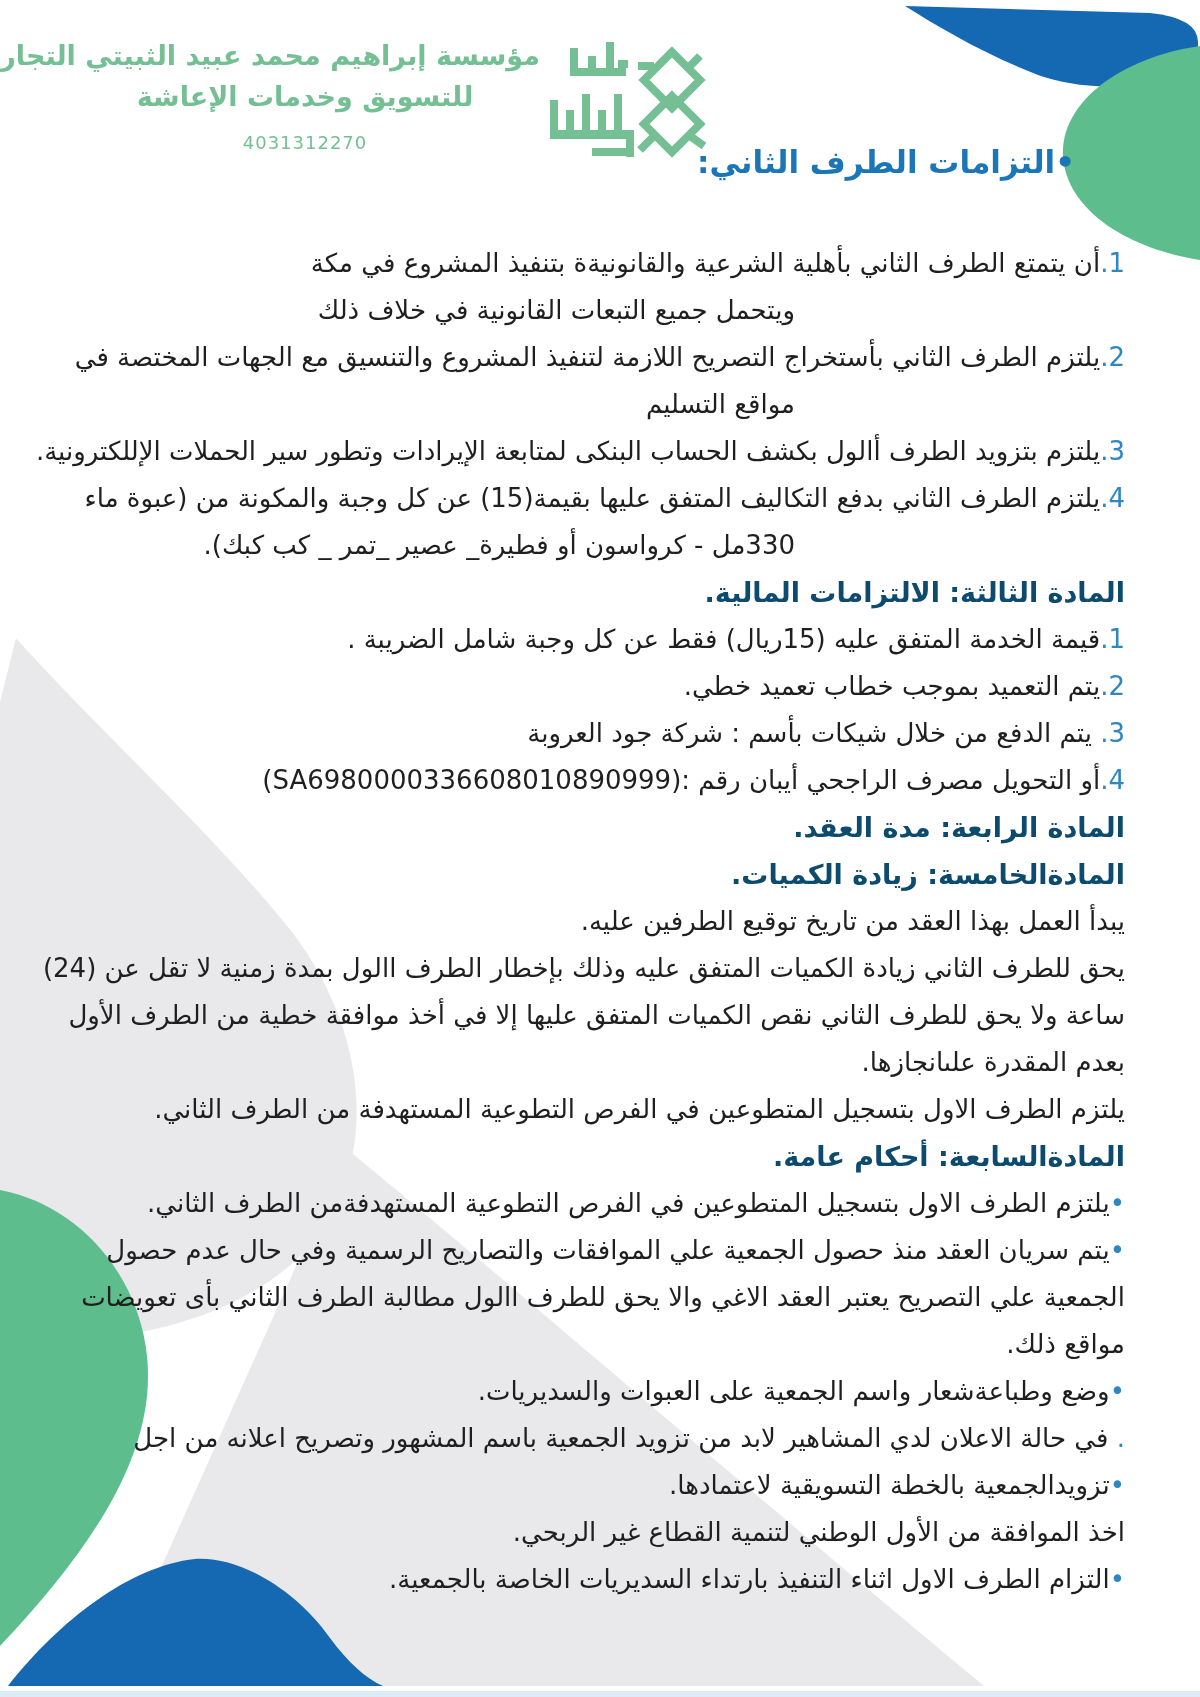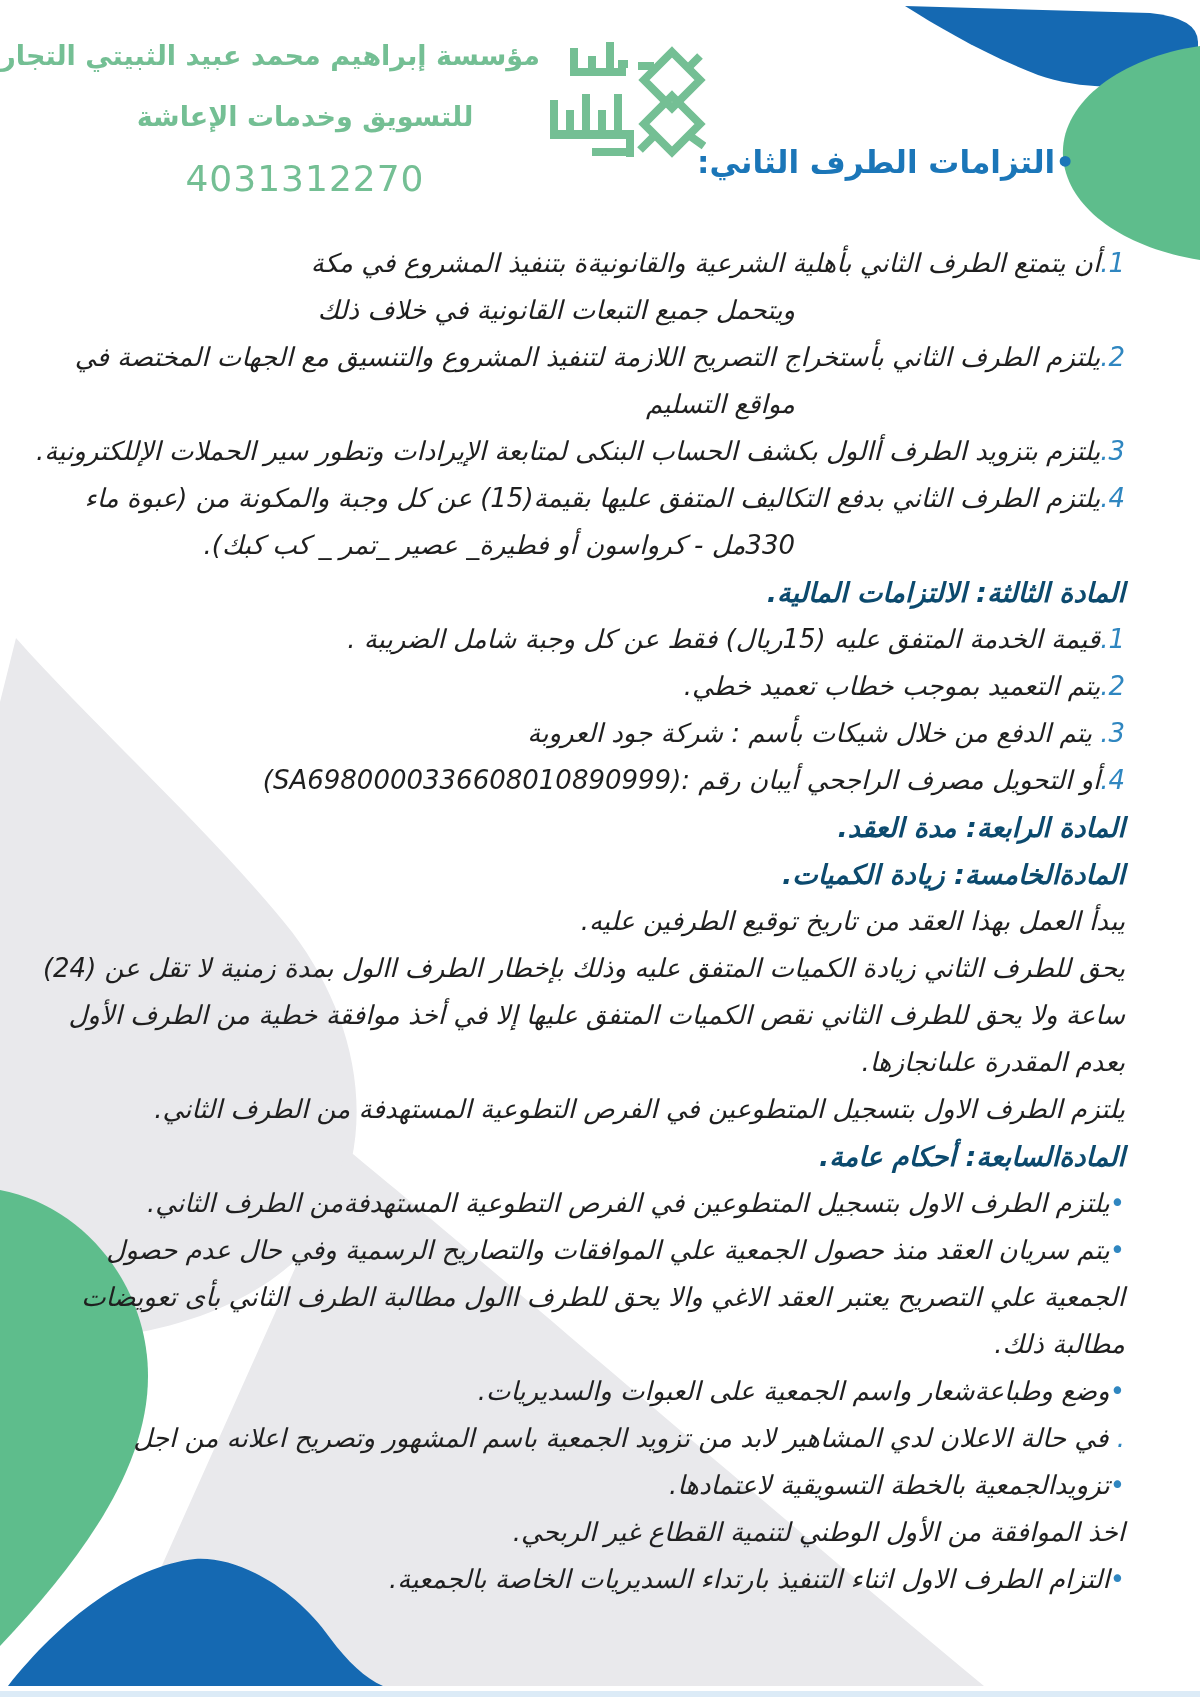--- a/index.html
+++ b/index.html
@@ -11,33 +11,33 @@
     overflow:hidden;
     font-family:"DejaVu Sans", sans-serif;
     direction:rtl;
   }
   .bg-shapes{position:absolute;inset:0;width:1200px;height:1697px;pointer-events:none;}
   .header-block{
     position:absolute;top:34px;left:70px;width:470px;
     text-align:center;color:#74bf94;
   }
   .header-block .co-line1{font-size:27px;font-weight:bold;white-space:nowrap;line-height:1.6;}
-  .header-block .co-line2{font-size:27px;font-weight:bold;white-space:nowrap;line-height:1.5;margin-top:20px;}
-  .header-block .co-number{font-size:36px;white-space:nowrap;letter-spacing:1px;margin-top:20px;direction:ltr;}
+  .header-block .co-line2{font-size:27px;font-weight:bold;white-space:nowrap;line-height:1.5;margin-top:0;}
+  .header-block .co-number{font-size:18px;white-space:nowrap;letter-spacing:1px;margin-top:14px;direction:ltr;}
   .logo{position:absolute;left:534px;top:36px;width:172px;height:146px;}
   .doc-title{
     position:absolute;top:136px;right:125px;left:59px;
     text-align:right;direction:rtl;
     font-size:31px;font-weight:bold;color:#1b76b8;
     line-height:52px;
   }
   .doc-body{
     position:absolute;top:240px;right:75px;left:75px;
     direction:rtl;text-align:right;
-    color:#1f1f1f;font-size:26px;font-style:italic;
+    color:#1f1f1f;font-size:26px;
   }
   .doc-body .line{height:47px;line-height:47px;white-space:nowrap;overflow:visible;}
   .doc-body .line.heading{color:#0c4a6e;font-weight:bold;font-size:27px;}
   .doc-body .line.cont{padding-right:330px;}
   .doc-body .marker{color:#2f86c0;}
 </style>
 </head>
 <body>
 
 <div class="page">
@@ -110,21 +110,21 @@
       <div class="line heading"><span>المادةالخامسة: زيادة الكميات.</span></div>
       <div class="line body"><span>يبدأ العمل بهذا العقد من تاريخ توقيع الطرفين عليه.</span></div>
       <div class="line body"><span>يحق للطرف الثاني زيادة الكميات المتفق عليه وذلك بإخطار الطرف االول بمدة زمنية لا تقل عن (24)</span></div>
       <div class="line body"><span>ساعة ولا يحق للطرف الثاني نقص الكميات المتفق عليها إلا في أخذ موافقة خطية من الطرف الأول</span></div>
       <div class="line body"><span>بعدم المقدرة علىانجازها.</span></div>
       <div class="line body"><span>يلتزم الطرف الاول بتسجيل المتطوعين في الفرص التطوعية المستهدفة من الطرف الثاني.</span></div>
       <div class="line heading"><span>المادةالسابعة: أحكام عامة.</span></div>
       <div class="line body"><span class="marker">•</span><span>يلتزم الطرف الاول بتسجيل المتطوعين في الفرص التطوعية المستهدفةمن الطرف الثاني.</span></div>
       <div class="line body"><span class="marker">•</span><span>يتم سريان العقد منذ حصول الجمعية علي الموافقات والتصاريح الرسمية وفي حال عدم حصول</span></div>
       <div class="line body"><span>الجمعية علي التصريح  يعتبر العقد الاغي والا يحق للطرف االول مطالبة الطرف الثاني بأى تعويضات</span></div>
-      <div class="line body"><span>مطالبة ذلك.</span></div>
+      <div class="line body"><span>مواقع ذلك.</span></div>
       <div class="line body"><span class="marker">•</span><span>وضع وطباعةشعار واسم الجمعية على العبوات والسديريات.</span></div>
       <div class="line body"><span class="marker">.</span><span> في حالة الاعلان لدي المشاهير لابد من تزويد الجمعية باسم المشهور وتصريح اعلانه من اجل</span></div>
       <div class="line body"><span class="marker">•</span><span>تزويدالجمعية بالخطة التسويقية لاعتمادها.</span></div>
       <div class="line body"><span>اخذ الموافقة من الأول الوطني لتنمية القطاع غير الربحي.</span></div>
       <div class="line body"><span class="marker">•</span><span>التزام الطرف الاول اثناء التنفيذ بارتداء السديريات الخاصة بالجمعية.</span></div>
     </div>
 
 </div>
 
 </body></html>

